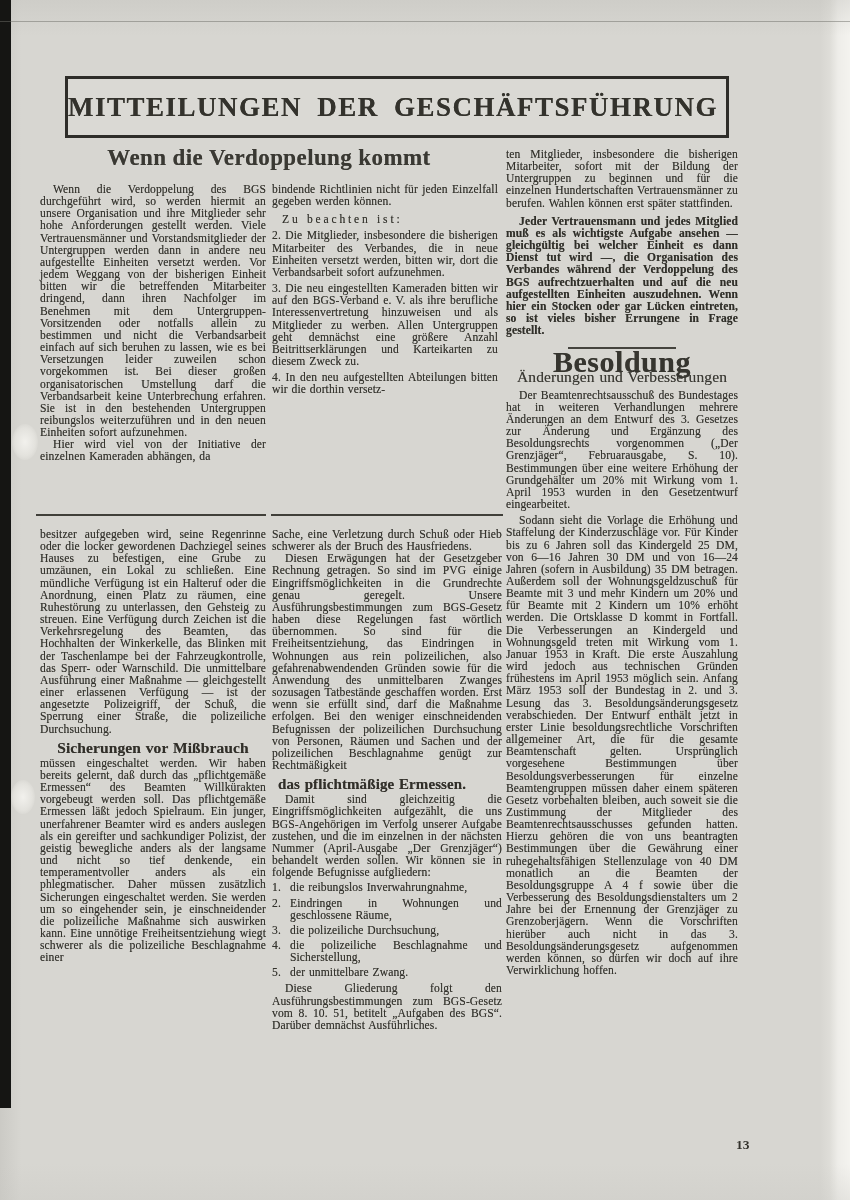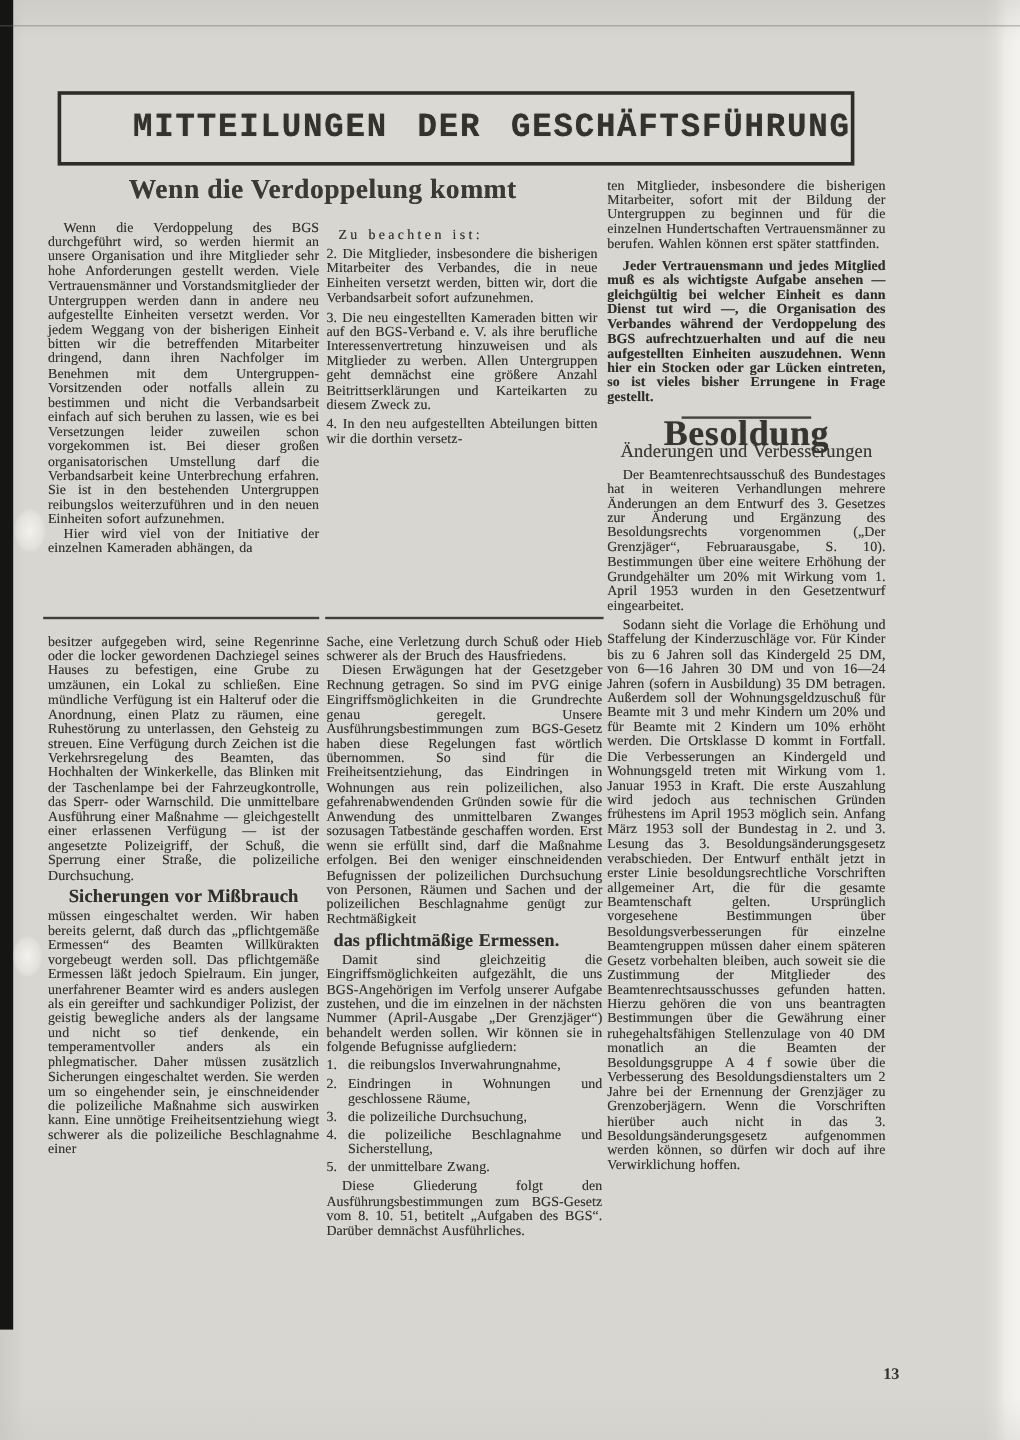--- a/index.html
+++ b/index.html
@@ -12,24 +12,23 @@
     color:#34332d;
   }
   .spine { position:absolute; left:0; top:0; width:11px; height:1108px; background:#151513; }
   .topline { position:absolute; left:0; top:21px; width:850px; height:1px; background:rgba(110,110,104,.5); }
   .hole { position:absolute; border-radius:50%;
     background:radial-gradient(ellipse at center,#f2f1ed 0%,#e3e2dd 55%,rgba(215,214,209,0) 78%); }
   .hole1 { left:12px; top:424px; width:26px; height:36px; }
   .hole2 { left:11px; top:780px; width:24px; height:34px; }
 
   .banner-box {
-    position:absolute; left:48px; top:76px; width:658px; height:56px;
-    border:3px solid #2e2d29; display:flex; align-items:center; justify-content:flex-end;
+    position:absolute; left:65px; top:76px; width:658px; height:56px;
+    border:3px solid #2e2d29; display:flex; align-items:center; justify-content:flex-start;
     background:rgba(222,221,216,.45);
-    font-family:Liberation Mono, monospace;
   }
   .banner-title {
     font-weight:bold; font-size:27px; letter-spacing:1.5px; word-spacing:7px; color:#33322c;
     transform:scaleY(1.04); text-shadow:0 0 .6px rgba(40,40,34,.75);
   }
 
   .headline1 {
     position:absolute; left:40px; top:145px; width:458px; text-align:center;
     font-weight:bold; font-size:23px; letter-spacing:.4px; color:#3a3933;
     text-shadow:0 0 .5px rgba(45,45,40,.6);
@@ -87,20 +86,21 @@
   </div>
 
   <div class="headline1">Wenn die Verdoppelung kommt</div>
 
   <div class="col" id="col1-top">
     <p class="p">Wenn die Verdoppelung des BGS durchgeführt wird, so werden hiermit an unsere Organisation und ihre Mitglieder sehr hohe Anforderungen gestellt werden. Viele Vertrauensmänner und Vorstandsmitglieder der Untergruppen werden dann in andere neu aufgestellte Einheiten versetzt werden. Vor jedem Weggang von der bisherigen Einheit bitten wir die betreffenden Mitarbeiter dringend, dann ihren Nachfolger im Benehmen mit dem Untergruppen-Vorsitzenden oder notfalls allein zu bestimmen und nicht die Verbandsarbeit einfach auf sich beruhen zu lassen, wie es bei Versetzungen leider zuweilen schon vorgekommen ist. Bei dieser großen organisatorischen Umstellung darf die Verbandsarbeit keine Unterbrechung erfahren. Sie ist in den bestehenden Untergruppen reibungslos weiterzuführen und in den neuen Einheiten sofort aufzunehmen.</p>
     <p class="p">Hier wird viel von der Initiative der einzelnen Kameraden abhängen, da</p>
   </div>
 
   <div class="col" id="col2-top">
+    <p class="p cont">bindende Richtlinien nicht für jeden Einzelfall gegeben werden können.</p>
     <p class="p spaced">Zu beachten ist:</p>
     <p class="p cont gap">2. Die Mitglieder, insbesondere die bisherigen Mitarbeiter des Verbandes, die in neue Einheiten versetzt werden, bitten wir, dort die Verbandsarbeit sofort aufzunehmen.</p>
     <p class="p cont gap">3. Die neu eingestellten Kameraden bitten wir auf den BGS-Verband e. V. als ihre berufliche Interessenvertretung hinzuweisen und als Mitglieder zu werben. Allen Untergruppen geht demnächst eine größere Anzahl Beitrittserklärungen und Karteikarten zu diesem Zweck zu.</p>
     <p class="p cont gap">4. In den neu aufgestellten Abteilungen bitten wir die dorthin versetz-</p>
   </div>
 
   <div class="col" id="col3">
     <p class="p cont">ten Mitglieder, insbesondere die bisherigen Mitarbeiter, sofort mit der Bildung der Untergruppen zu beginnen und für die einzelnen Hundertschaften Vertrauensmänner zu berufen. Wahlen können erst später stattfinden.</p>
     <p class="p bold-para">Jeder Vertrauensmann und jedes Mitglied muß es als wichtigste Aufgabe ansehen — gleichgültig bei welcher Einheit es dann Dienst tut wird —, die Organisation des Verbandes während der Verdoppelung des BGS aufrechtzuerhalten und auf die neu aufgestellten Einheiten auszudehnen. Wenn hier ein Stocken oder gar Lücken eintreten, so ist vieles bisher Errungene in Frage gestellt.</p>
 

